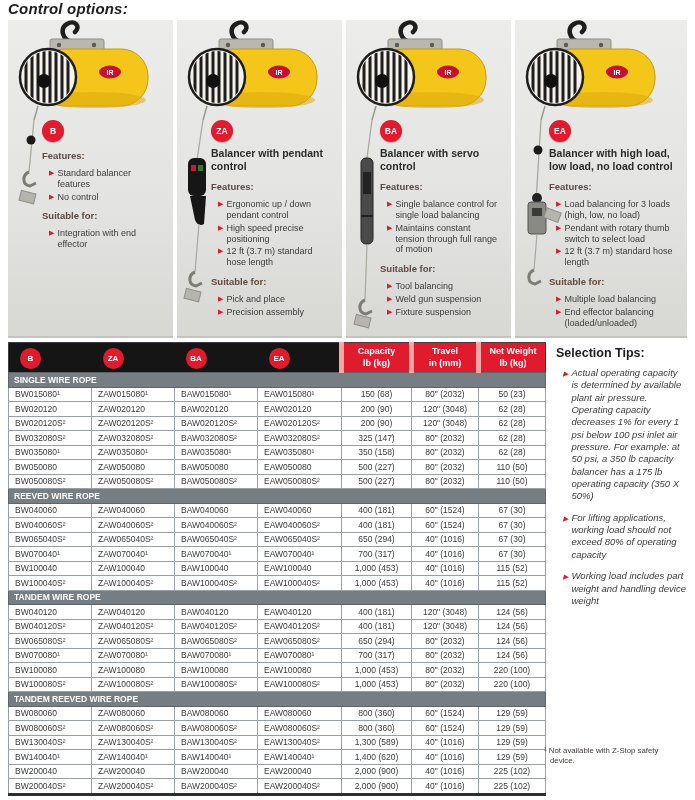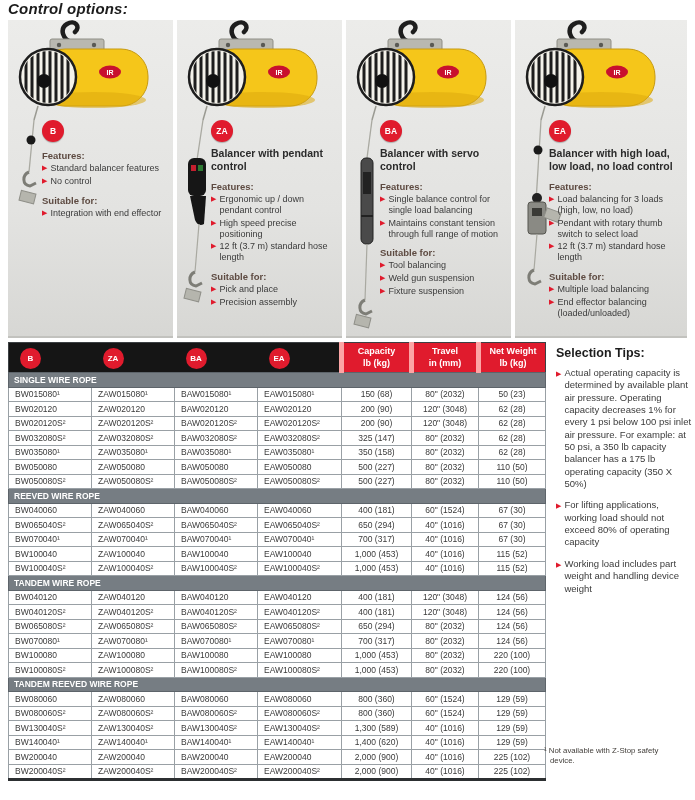--- a/index.html
+++ b/index.html
@@ -15,21 +15,21 @@
          background:linear-gradient(180deg,#ececea 0%,#e3e3e1 60%,#d7d7d4 100%);
          border-bottom:2px solid #c2c2be;padding:100px 6px 0 34px;}
   .panel.p1{left:8px;}  .panel.p2{left:177px;}  .panel.p3{left:346px;}  .panel.p4{left:515px;width:172px;}
   .panel svg.illus{position:absolute;left:0;top:0;}
 
   .badge{display:inline-block;width:22px;height:22px;border-radius:50%;
          background:#e01b2d;color:#fff;font-size:8.5px;font-weight:700;line-height:22px;
          text-align:center;box-shadow:0 1px 1px rgba(0,0,0,.25);position:relative;z-index:2;}
   .panel h2{margin:5px 0 0 0;font-size:10.5px;line-height:1.25;font-weight:700;color:#2b2b2b;position:relative;z-index:2;}
   .panel h3{margin:8px 0 2px 0;font-size:9.5px;font-weight:700;color:#5d4a41;position:relative;z-index:2;}
-  .blist{margin:0;padding:0;list-style:none;position:relative;z-index:2;}
+  .blist{margin:7px;padding:0;list-style:none;position:relative;z-index:2;}
   .blist li{display:flex;font-size:9px;line-height:1.2;color:#3b3b3b;margin:0 0 2px 0;}
   .arr{color:#e01b2d;font-size:7px;margin:1px 3px 0 0;flex:0 0 auto;}
 
   
   .tablewrap{position:absolute;left:8px;top:342px;}
   table.spec{table-layout:fixed;width:537px;border-collapse:collapse;
              border:1px solid #3c4043;border-bottom:3px solid #2c2f31;}
   table.spec th,table.spec td{font-family:"Liberation Sans",sans-serif;}
   tr.hdr th{height:29px;padding:0;vertical-align:middle;}
   th.hb{background:#151515;text-align:left;}
@@ -39,21 +39,21 @@
   tr.section td{background:#767d83;color:#fff;font-weight:700;font-size:8.5px;
                 height:13.5px;padding:0 8px 0 5px;text-align:left;border:1px solid #5d646a;}
   tr.datarow td{background:#fff;color:#3a3a3a;font-size:8.5px;height:13.5px;padding:0;
                 border:1px solid #99a0a5;white-space:nowrap;overflow:hidden;}
   tr.datarow td.model{text-align:left;padding-left:6px;}
   tr.datarow td.num{text-align:center;}
 
   
   .tips{position:absolute;left:556px;top:346px;width:137px;}
   .tips h2{margin:0 0 7px 0;font-size:12.5px;font-weight:700;color:#1c1c1c;}
-  .tips .blist li{font-size:9.5px;line-height:1.3;margin-bottom:9px;color:#3b3b3b;}
+  .tips .blist li{font-size:9.5px;line-height:1.3;margin-bottom:9px;color:#3b3b3b;font-style:italic;}
   .tips .arr{margin-top:2px;}
   .footnotes{position:absolute;left:544px;top:746px;width:137px;}
   .footnotes p{margin:0 0 6px 0;font-size:7.8px;line-height:1.3;color:#44403c;
                padding-left:6px;text-indent:-6px;}
 </style>
 </head>
 <body>
 
 <svg width="0" height="0" style="position:absolute" aria-hidden="true">
   <defs>
@@ -356,20 +356,29 @@
           <tr class="datarow">
             <td class="model">BW040060</td>
             <td class="model">ZAW040060</td>
             <td class="model">BAW040060</td>
             <td class="model">EAW040060</td>
             <td class="num">400 (181)</td>
             <td class="num">60" (1524)</td>
             <td class="num">67 (30)</td>
           </tr>
           <tr class="datarow">
+            <td class="model">BW040060S²</td>
+            <td class="model">ZAW040060S²</td>
+            <td class="model">BAW040060S²</td>
+            <td class="model">EAW040060S²</td>
+            <td class="num">400 (181)</td>
+            <td class="num">60" (1524)</td>
+            <td class="num">67 (30)</td>
+          </tr>
+          <tr class="datarow">
             <td class="model">BW065040S²</td>
             <td class="model">ZAW065040S²</td>
             <td class="model">BAW065040S²</td>
             <td class="model">EAW065040S²</td>
             <td class="num">650 (294)</td>
             <td class="num">40" (1016)</td>
             <td class="num">67 (30)</td>
           </tr>
           <tr class="datarow">
             <td class="model">BW070040¹</td>

